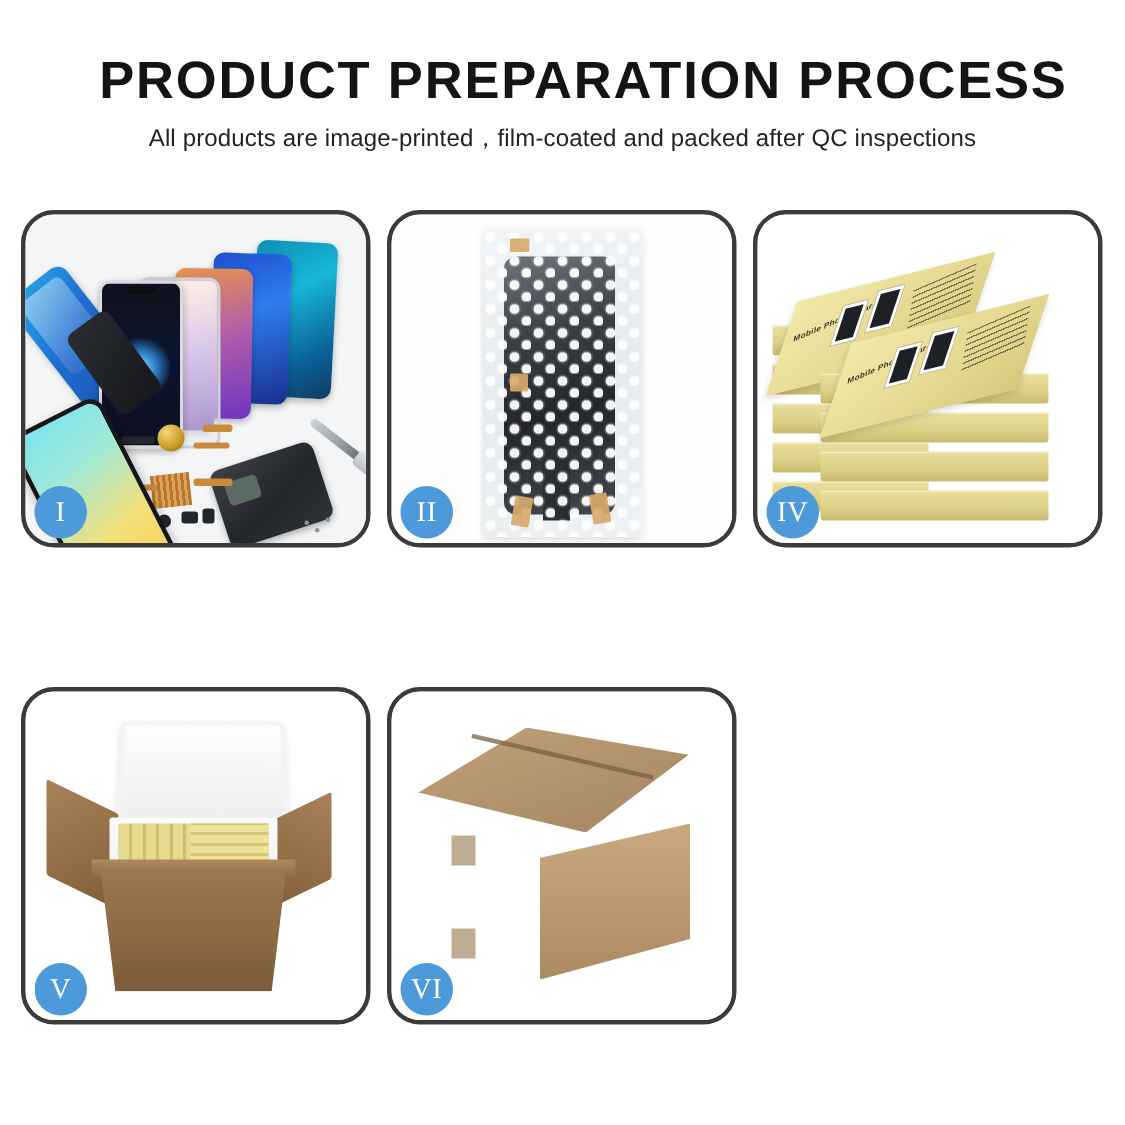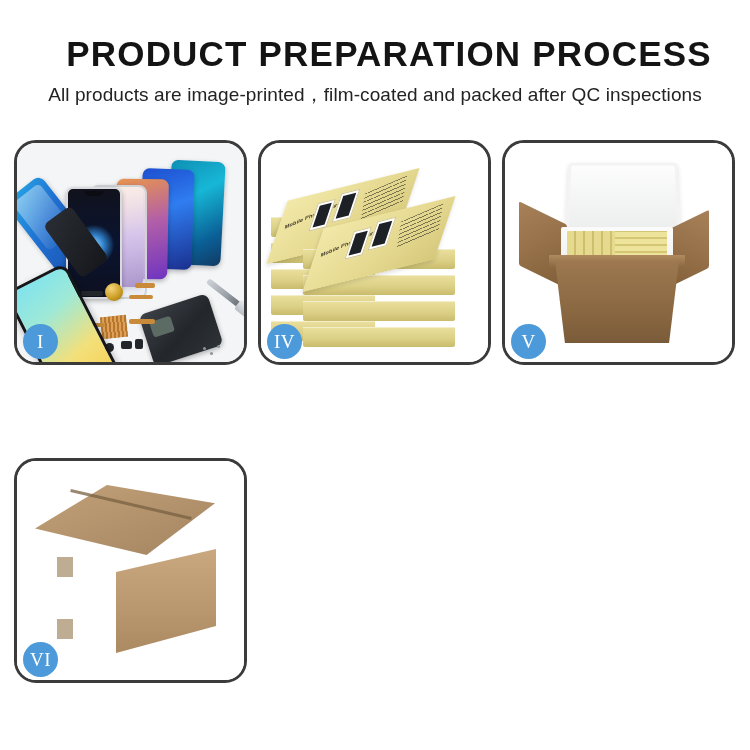--- a/index.html
+++ b/index.html
@@ -26,21 +26,21 @@
     font-size: 35px;
     font-weight: 700;
     letter-spacing: 1.2px;
     color: #141414;
     line-height: 1.05;
     margin: 0;
     white-space: nowrap;
     padding-left: 28px;
   }
   .page-subtitle {
-    font-size: 19px;
+    font-size: 16px;
     font-weight: 400;
     color: #232323;
     margin: 9px 0 0 0;
     letter-spacing: 0.1px;
     white-space: nowrap;
   }
 
   
   .grid {
     position: absolute;
@@ -383,20 +383,34 @@
       <div class="flex" style="left:60px;top:180px;width:28px;height:4px;"></div>
       <div class="flex" style="left:112px;top:176px;width:26px;height:5px;"></div>
       <div class="flex" style="left:56px;top:188px;width:18px;height:4px;"></div>
       <div class="screw" style="left:186px;top:204px;"></div>
       <div class="screw" style="left:193px;top:209px;"></div>
       <div class="screw" style="left:200px;top:202px;"></div>
     </div>
     <div class="badge">I</div>
   </div>
 
+  <div class="panel">
+    <div class="stage">
+      <div class="p2-bg"></div>
+      <div class="bubble-pack">
+        <div class="screen-inner"></div>
+        <div class="bubbles"></div>
+        <div class="tape" style="left:18px;top:6px;width:13px;height:9px;"></div>
+        <div class="tape" style="left:18px;top:96px;width:12px;height:12px;"></div>
+        <div class="tape" style="left:20px;top:178px;width:12px;height:20px;transform:rotate(10deg);"></div>
+        <div class="tape" style="left:72px;top:176px;width:12px;height:20px;transform:rotate(-10deg);"></div>
+      </div>
+    </div>
+    <div class="badge">II</div>
+  </div>
 
 
   <div class="panel">
     <div class="stage">
       <div class="p4-bg"></div>
       <div class="stackwrap">
 
         <div class="ybox-edge" style="left:4px;  top:60px;  width:104px;"></div>
         <div class="ybox-edge" style="left:4px;  top:86px;  width:104px;"></div>
         <div class="ybox-edge" style="left:4px;  top:112px; width:104px;"></div>

